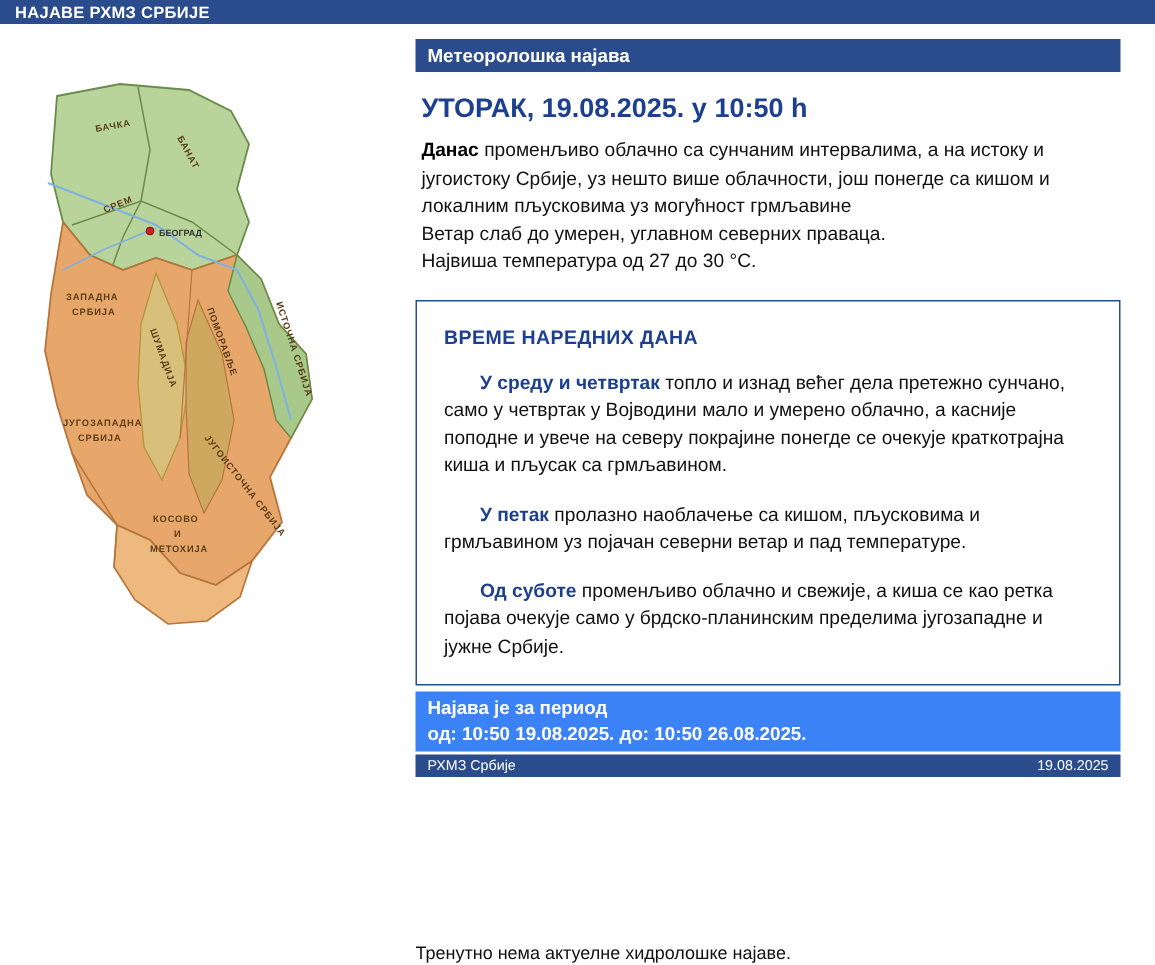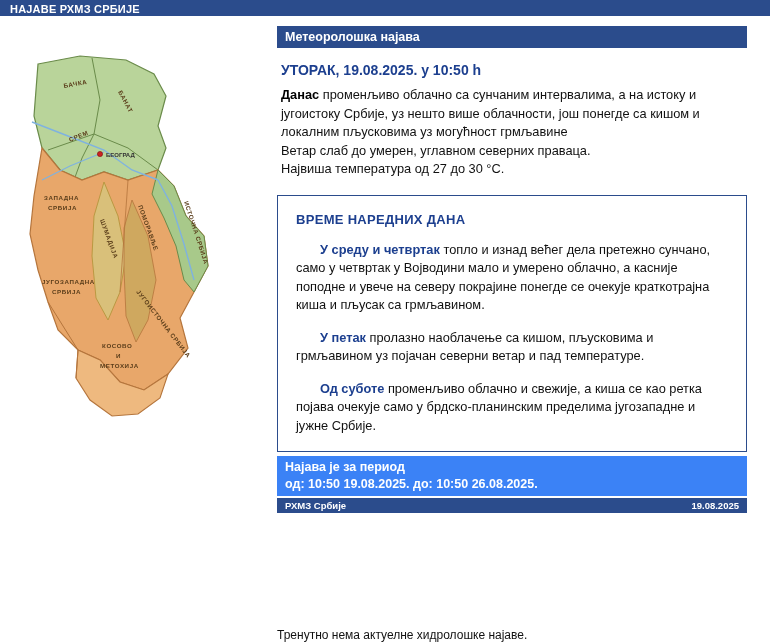--- a/index.html
+++ b/index.html
@@ -74,21 +74,21 @@
     background: #2b4c8c;
     color: #ffffff;
     font-size: 12.5px;
     font-weight: bold;
     padding: 4px 8px 5px 8px;
     height: 22px;
   }
 
   .date-line {
     color: #1c3f8f;
-    font-size: 14px;
+    font-size: 18px;
     font-weight: bold;
     padding: 14px 4px 6px 4px;
   }
 
   .today-block {
     font-size: 12.8px;
     color: #111111;
     line-height: 18.5px;
     padding: 2px 4px 10px 4px;
   }
@@ -130,21 +130,20 @@
   .footer-bar {
     background: #2b4c8c;
     color: #ffffff;
     margin-top: 2px;
     padding: 2px 8px 3px 8px;
     font-size: 9.5px;
     display: flex;
     justify-content: space-between;
     align-items: center;
     height: 15px;
-    font-weight: bold;
   }
 
   .bottom-note {
     position: absolute;
     left: 277px;
     top: 628px;
     width: 480px;
     font-size: 12px;
     color: #111111;
     white-space: nowrap;

